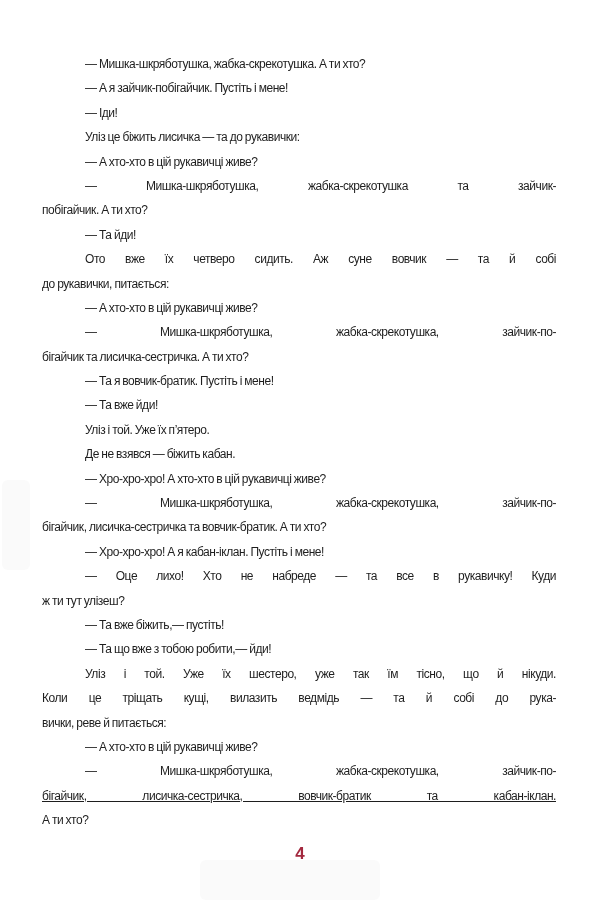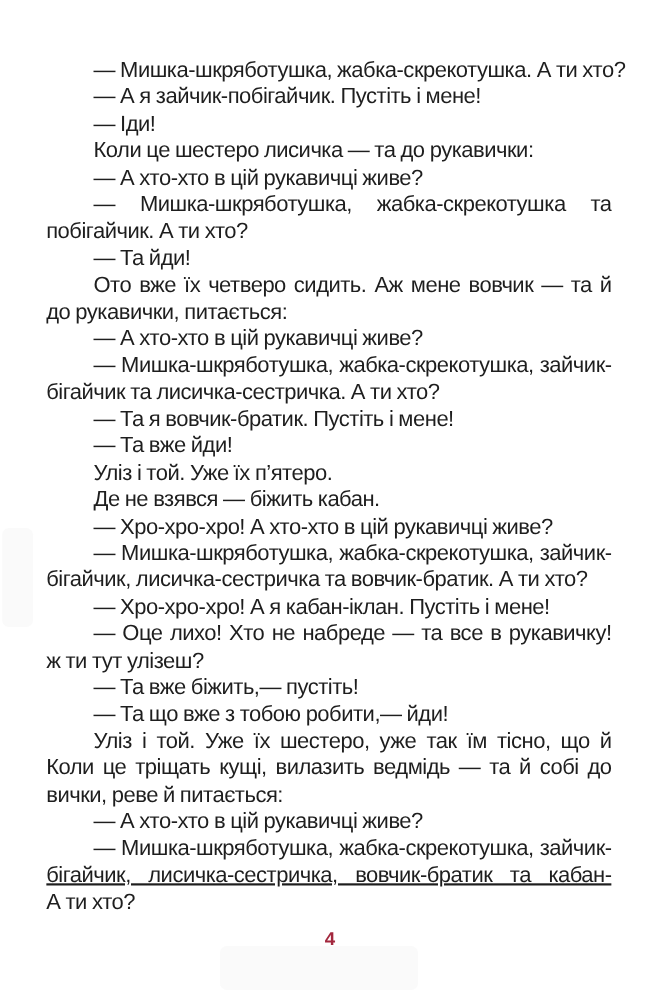--- a/index.html
+++ b/index.html
@@ -15,21 +15,21 @@
       font-family: "Liberation Sans", "DejaVu Sans", sans-serif;
       color: #1e1e1e;
     }
     .page {
       position: absolute;
       left: 42px;
       top: 52px;
       width: 514px;
     }
     .line {
-      font-size: 20px;
+      font-size: 12px;
       line-height: 24.4px;
       height: 24.4px;
       white-space: nowrap;
       letter-spacing: -0.45px;
       word-spacing: -0.5px;
       transform-origin: left center;
     }
     .line.indent { padding-left: 43px; }
     .line.justify {
       text-align: justify;
@@ -57,26 +57,26 @@
 </head>
 <body style="color: rgb(30, 30, 30);">
 
 <div class="smudge" style="left:2px; top:480px; width:28px; height:90px;"></div>
 <div class="smudge" style="left:200px; top:860px; width:180px; height:40px;"></div>
 
 <div class="page" id="page">
     <div class="line indent">— Мишка-шкряботушка, жабка-скрекотушка. А ти хто?</div>
     <div class="line indent">— А я зайчик-побігайчик. Пустіть і мене!</div>
     <div class="line indent">— Іди!</div>
-    <div class="line indent">Коли це шестеро лисичка — та до рукавички:</div>
+    <div class="line indent">Уліз це біжить лисичка — та до рукавички:</div>
     <div class="line indent">— А хто-хто в цій рукавичці живе?</div>
     <div class="line indent justify" style="white-space: normal;">— Мишка-шкряботушка, жабка-скрекотушка та зайчик-</div>
     <div class="line">побігайчик. А ти хто?</div>
     <div class="line indent">— Та йди!</div>
-    <div class="line indent justify" style="white-space: normal;">Ото вже їх четверо сидить. Аж мене вовчик — та й собі</div>
+    <div class="line indent justify" style="white-space: normal;">Ото вже їх четверо сидить. Аж суне вовчик — та й собі</div>
     <div class="line">до рукавички, питається:</div>
     <div class="line indent">— А хто-хто в цій рукавичці живе?</div>
     <div class="line indent justify" style="white-space: normal;">— Мишка-шкряботушка, жабка-скрекотушка, зайчик-по-</div>
     <div class="line">бігайчик та лисичка-сестричка. А ти хто?</div>
     <div class="line indent">— Та я вовчик-братик. Пустіть і мене!</div>
     <div class="line indent">— Та вже йди!</div>
     <div class="line indent">Уліз і той. Уже їх п’ятеро.</div>
     <div class="line indent">Де не взявся — біжить кабан.</div>
     <div class="line indent">— Хро-хро-хро! А хто-хто в цій рукавичці живе?</div>
     <div class="line indent justify" style="white-space: normal;">— Мишка-шкряботушка, жабка-скрекотушка, зайчик-по-</div>

